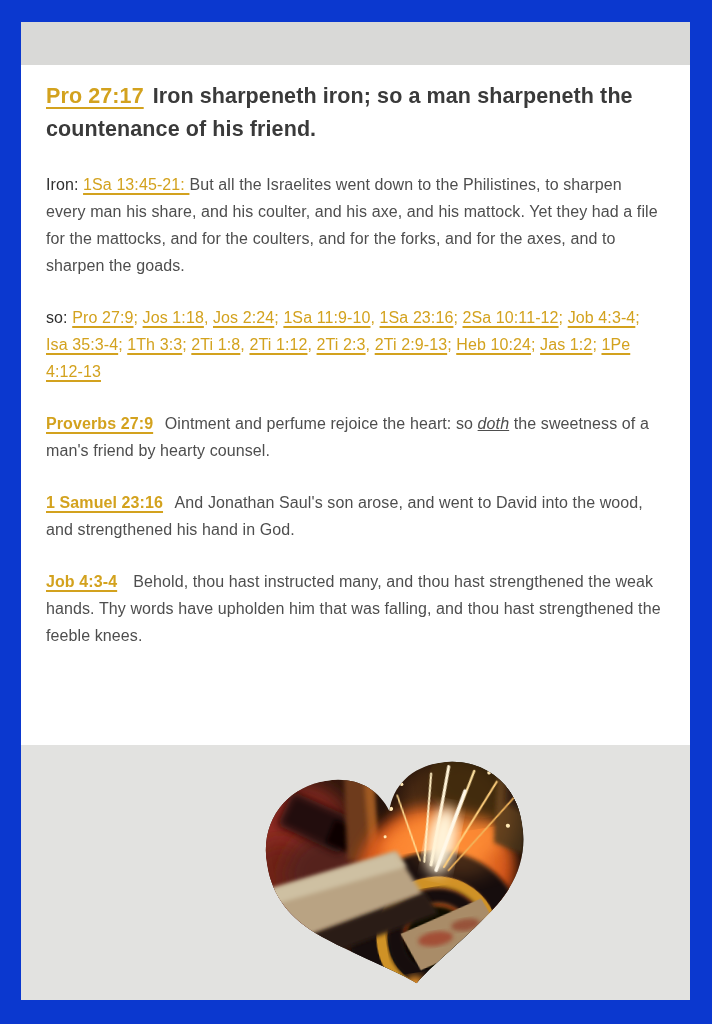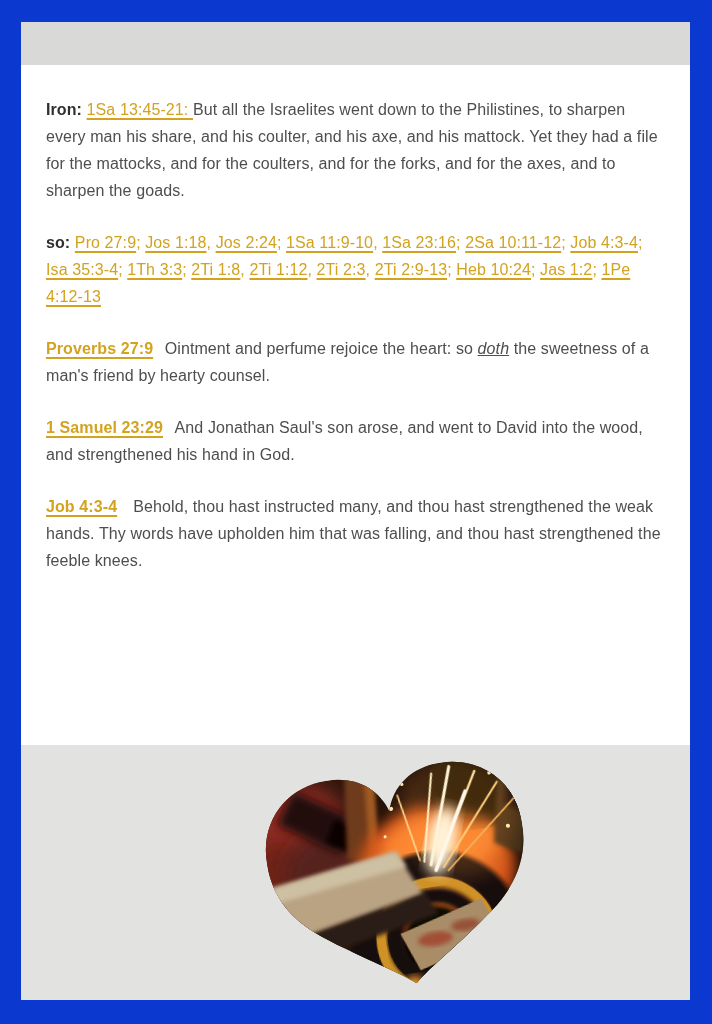--- a/index.html
+++ b/index.html
@@ -30,21 +30,21 @@
   }
   .title-link{
     color:var(--link-gold);text-decoration:underline;
     text-decoration-thickness:2px;text-underline-offset:4px;
     margin-right:9px;cursor:pointer;
   }
   p.para{
     font-size:16px;line-height:27px;color:var(--body-text);
     margin:25px 0;letter-spacing:.1px;
   }
-  .run-bold{color:var(--label-dark);font-weight:700;}
+  .run-bold{color:var(--label-dark);font-weight:400;}
   a.run-link,a.run-vlink{
     color:var(--link-gold);text-decoration:underline;
     text-decoration-thickness:1.5px;text-underline-offset:3px;cursor:pointer;
   }
   a.run-vlink{font-weight:700;margin-right:7px;}
   .run-sep{color:var(--link-gold);}
   .run-italic{font-style:italic;text-decoration:underline;}
   .footer-area{
     position:absolute;left:0;bottom:0;width:669px;height:255px;
     background:var(--footer-gray);overflow:hidden;
@@ -55,25 +55,26 @@
   }
   .heart-wrap svg{display:block;width:100%;height:100%;}
 </style>
 </head>
 <body>
 
 <div class="frame">
   <div class="header-strip"></div>
 
   <div class="text-area">
+    <h1 class="title"><a class="title-link">Pro 27:17</a><span>Iron sharpeneth iron; so a man sharpeneth the countenance of his friend.</span></h1>
     <div id="paragraphs">
         <p class="para"><span class="run-bold">Iron: </span><a href="#" class="run-link">1Sa 13:45-21: </a><span class="run-plain">But all the Israelites went down to the Philistines, to sharpen every man his share, and his coulter, and his axe, and his mattock. Yet they had a file for the mattocks, and for the coulters, and for the forks, and for the axes, and to sharpen the goads.</span></p>
         <p class="para"><span class="run-bold">so: </span><a href="#" class="run-link">Pro 27:9</a><span class="run-sep">; </span><a href="#" class="run-link">Jos 1:18</a><span class="run-sep">, </span><a href="#" class="run-link">Jos 2:24</a><span class="run-sep">; </span><a href="#" class="run-link">1Sa 11:9-10</a><span class="run-sep">, </span><a href="#" class="run-link">1Sa 23:16</a><span class="run-sep">; </span><a href="#" class="run-link">2Sa 10:11-12</a><span class="run-sep">; </span><a href="#" class="run-link">Job 4:3-4</a><span class="run-sep">; </span><a href="#" class="run-link">Isa 35:3-4</a><span class="run-sep">; </span><a href="#" class="run-link">1Th 3:3</a><span class="run-sep">; </span><a href="#" class="run-link">2Ti 1:8</a><span class="run-sep">, </span><a href="#" class="run-link">2Ti 1:12</a><span class="run-sep">, </span><a href="#" class="run-link">2Ti 2:3</a><span class="run-sep">, </span><a href="#" class="run-link">2Ti 2:9-13</a><span class="run-sep">; </span><a href="#" class="run-link">Heb 10:24</a><span class="run-sep">; </span><a href="#" class="run-link">Jas 1:2</a><span class="run-sep">; </span><a href="#" class="run-link">1Pe 4:12-13</a></p>
         <p class="para"><a href="#" class="run-vlink">Proverbs 27:9</a><span class="run-plain">&nbsp;Ointment and perfume rejoice the heart: so </span><span class="run-italic">doth</span><span class="run-plain"> the sweetness of a man's friend by hearty counsel.</span></p>
-        <p class="para"><a href="#" class="run-vlink">1 Samuel 23:29</a><span class="run-plain">&nbsp;And Jonathan Saul's son arose, and went to David into the wood, and strengthened his hand in God.</span></p>
+        <p class="para"><a href="#" class="run-vlink">1 Samuel 23:16</a><span class="run-plain">&nbsp;And Jonathan Saul's son arose, and went to David into the wood, and strengthened his hand in God.</span></p>
         <p class="para"><a href="#" class="run-vlink">Job 4:3-4</a><span class="run-plain">&nbsp; Behold, thou hast instructed many, and thou hast strengthened the weak hands. Thy words have upholden him that was falling, and thou hast strengthened the feeble knees.</span></p>
       </div>
   </div>
 
   <div class="footer-area">
     <div class="heart-wrap">
       <svg viewBox="0 0 300 240" aria-hidden="true">
         <defs>
           <clipPath id="heartClip">
             <path d="M150 230 C138 218 92 192 60 166 C33 143 24 118 24 92 C24 48 56 21 94 21 C122 21 143 36 150 60 C157 36 178 21 206 21 C244 21 276 48 276 92 C276 118 267 143 240 166 C208 192 162 218 150 230 Z"></path>

